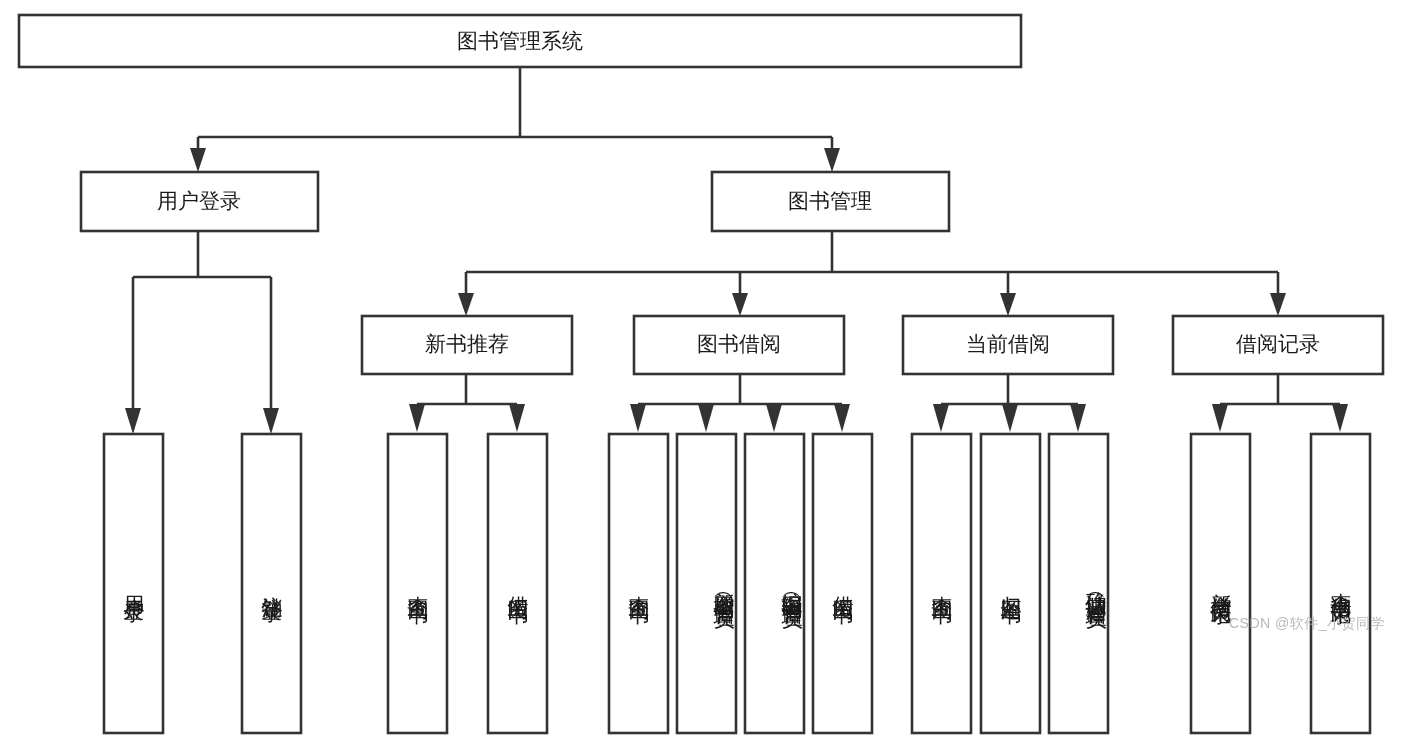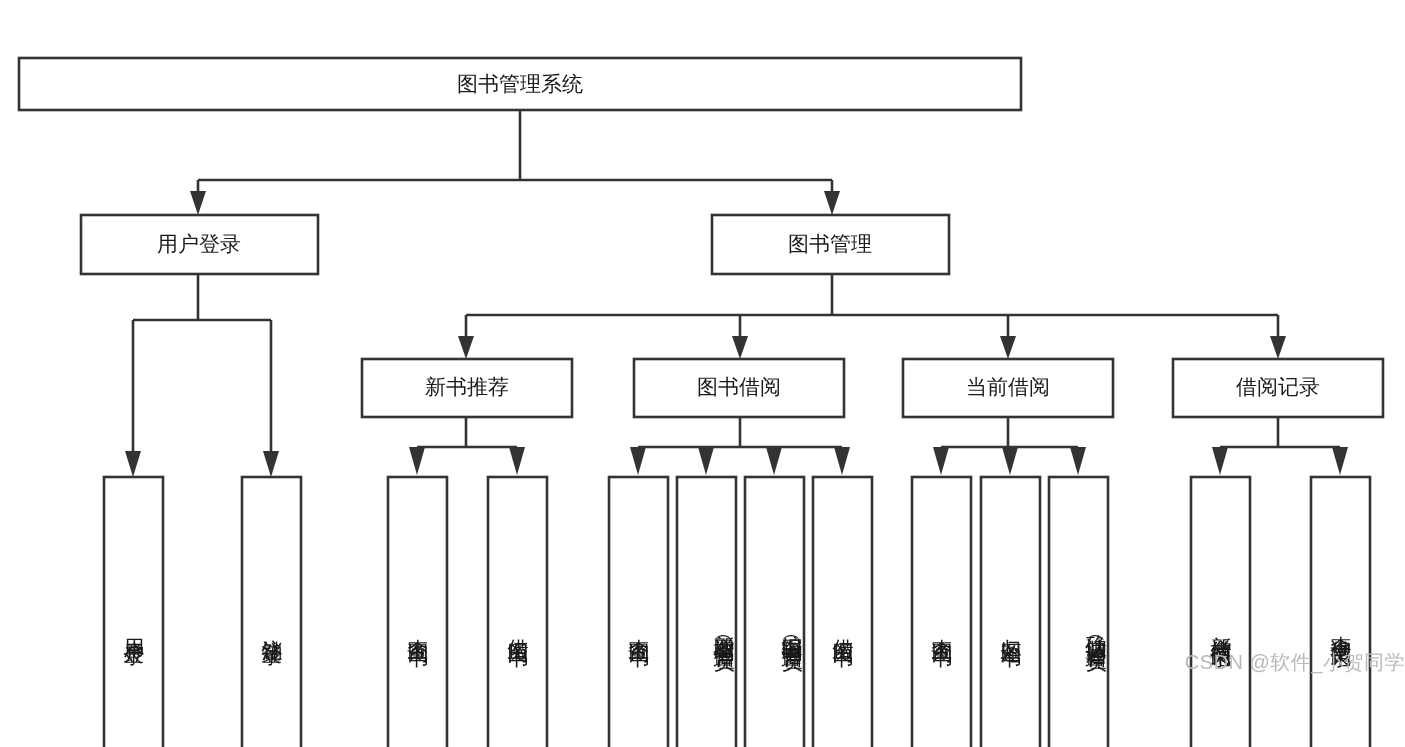--- a/index.html
+++ b/index.html
@@ -11,21 +11,20 @@
     width: 1405px;
     height: 747px;
     font-family: "Liberation Sans", "DejaVu Sans", sans-serif;
     overflow: hidden;
   }
   #diagram-root {
     position: relative;
     width: 1405px;
     height: 637px;
     background: #ffffff;
-    margin-top: 43px;
   }
   svg.diagram-canvas {
     position: absolute;
     inset: 0;
     width: 1405px;
     height: 747px;
     display: block;
   }
   .node-box {
     fill: #ffffff;
@@ -60,24 +59,24 @@
     font-size: 21px;
     line-height: 1.18;
     letter-spacing: 2.5px;
     color: #1a1a1a;
     white-space: nowrap;
     pointer-events: none;
     user-select: none;
   }
   .watermark {
     position: absolute;
-    right: 0;
+    right: 20px;
     bottom: 4px;
     font-family: "Liberation Sans", "DejaVu Sans", sans-serif;
-    font-size: 20px;
+    font-size: 14px;
     color: #b9b9b9;
     letter-spacing: 0.5px;
     white-space: nowrap;
   }
 </style>
 </head>
 <body>
 
 <div id="diagram-root">
 

